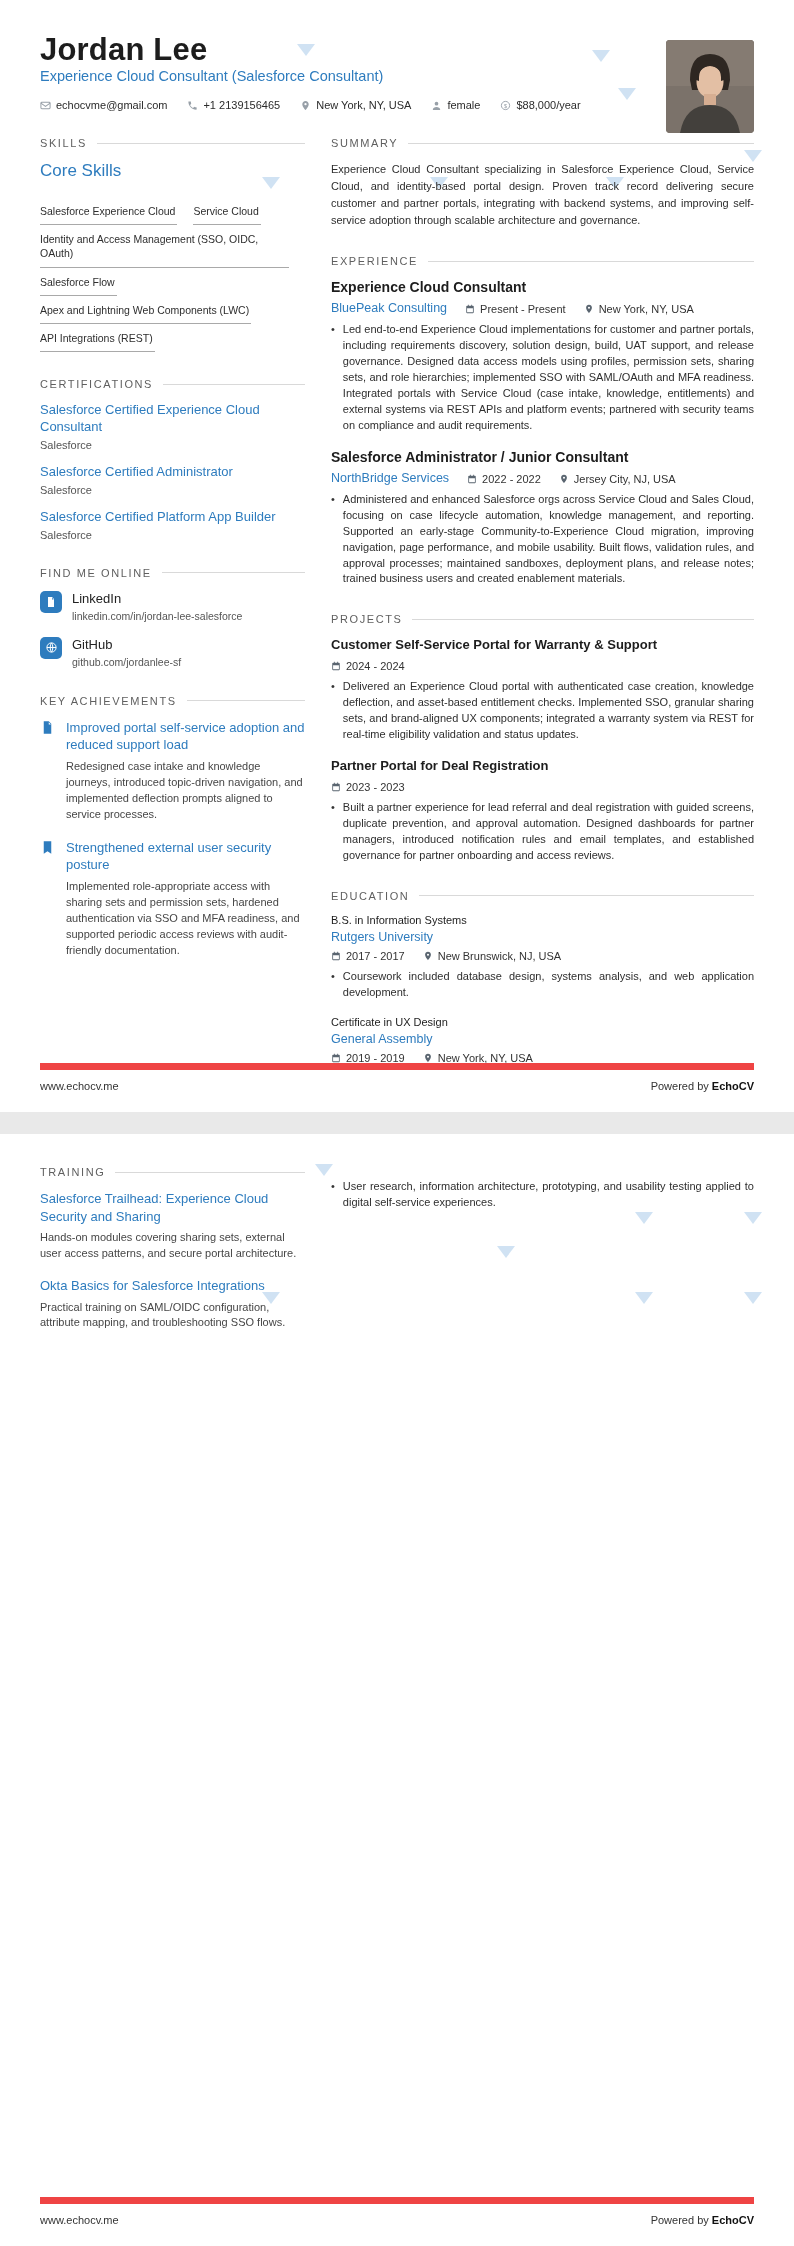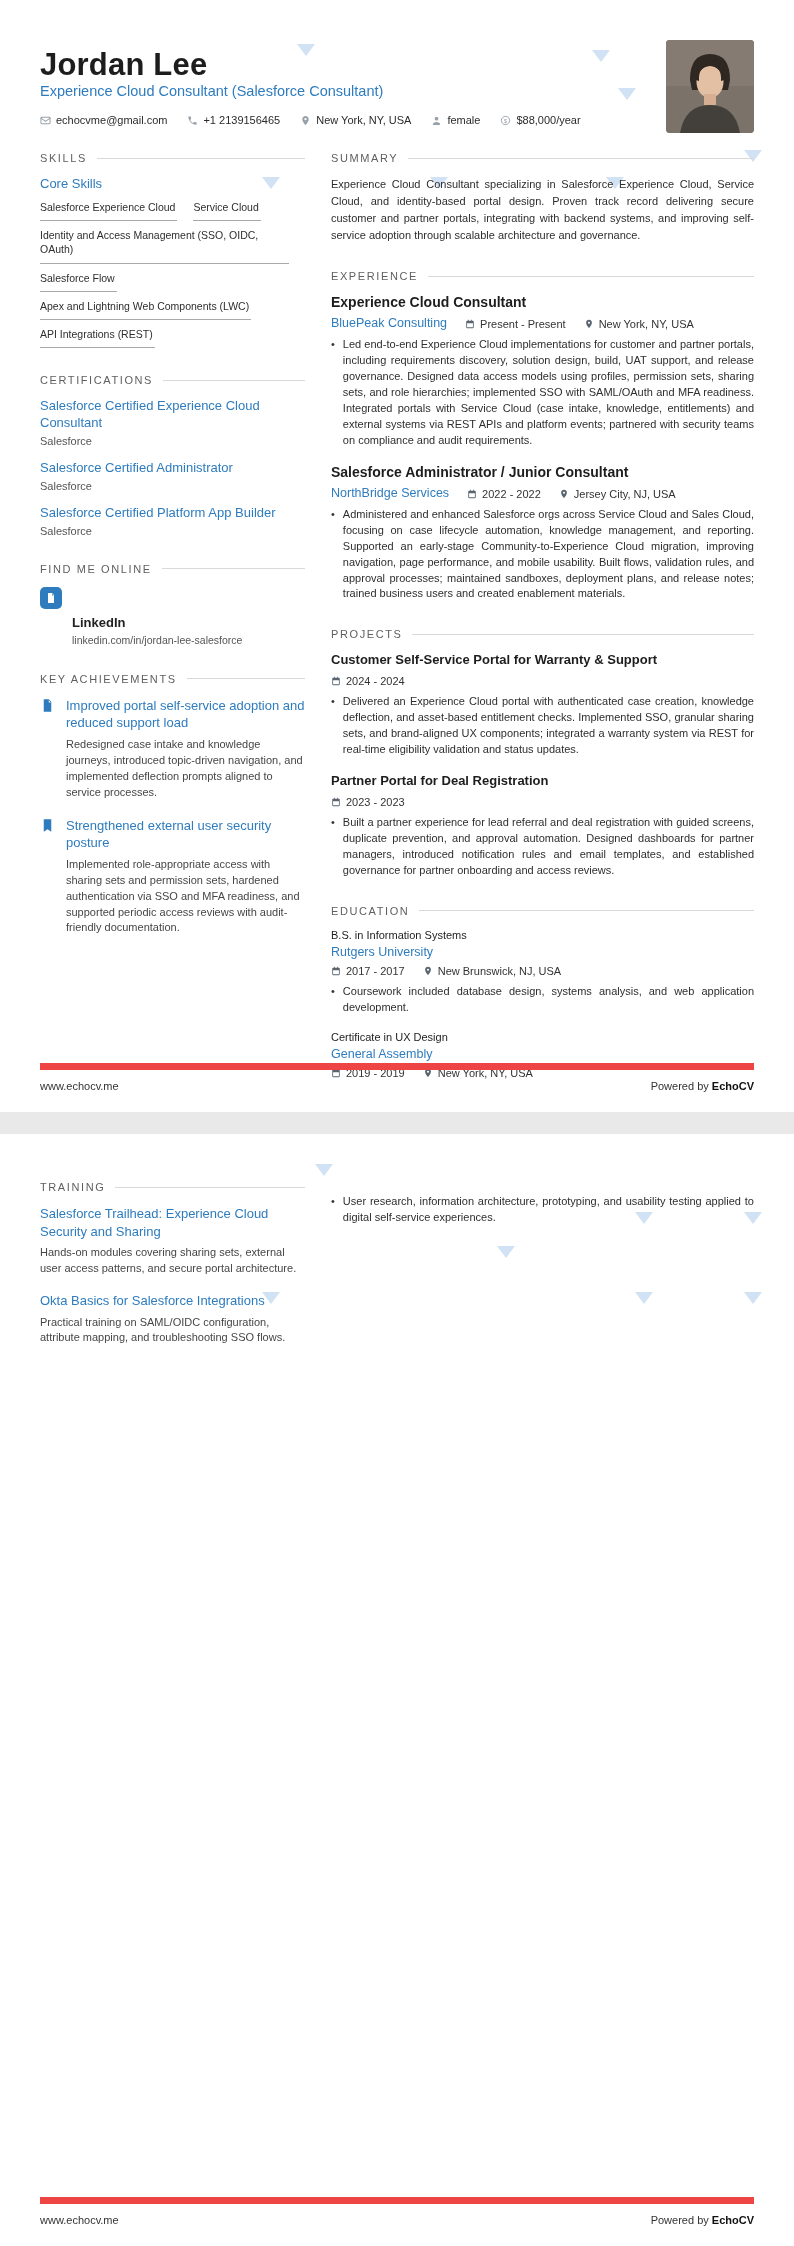--- a/index.html
+++ b/index.html
@@ -12,21 +12,21 @@
   }
   *{box-sizing:border-box;margin:0;padding:0;}
   body{
     width:794px;margin:0;background:#e9e9e9;
     font-family:"Liberation Sans", sans-serif;
     -webkit-font-smoothing:antialiased;
   }
   .canvas{width:794px;position:relative;}
   .page{
     width:794px;height:1112px;background:#ffffff;position:relative;
-    padding:47px 40px 0 40px;overflow:hidden;
+    padding:32px 40px 0 40px;overflow:hidden;
   }
   .page + .page{margin-top:22px;}
   .tri{
     position:absolute;width:0;height:0;z-index:0;
     border-left:9px solid transparent;border-right:9px solid transparent;
     border-top:12px solid var(--wm);opacity:.9;
   }
   
   .header{position:relative;z-index:1;}
   .name{font-size:31px;font-weight:600;color:var(--ink);letter-spacing:.2px;}
@@ -45,38 +45,38 @@
   .col-right{flex:1;min-width:0;}
   
   .sec{margin-bottom:26px;}
   .sec-head{
     display:flex;align-items:center;gap:10px;
     font-size:11px;letter-spacing:1.6px;color:var(--muted);
     margin-bottom:12px;font-weight:400;
   }
   .sec-head .rule{flex:1;height:1px;background:var(--line);}
   
-  .skill-group{font-size:13px;color:var(--accent);margin-bottom:2px;}
+  .skill-group{font-size:17px;color:var(--accent);margin-bottom:16px;}
   .skills-list{display:flex;flex-wrap:wrap;}
   .skill{
     font-size:10.5px;color:var(--body);
     padding:7px 2px 6px 0;margin-right:16px;
     border-bottom:1px solid #a9a9a9;line-height:1.35;
   }
   
   .cert{margin-bottom:13px;}
   .cert-title{font-size:13px;color:var(--accent);line-height:1.3;}
   .cert-issuer{font-size:11px;color:#555;margin-top:3px;}
   
   .online{display:flex;gap:10px;margin-bottom:14px;}
   .online-icon{
     width:22px;height:22px;border-radius:5px;background:var(--accent);
     color:#fff;display:flex;align-items:center;justify-content:center;flex:none;
   }
-  .online-label{font-size:13px;font-weight:700;color:#222;margin-top:28px;}
+  .online-label{font-size:13px;font-weight:400;color:#222;}
   .online-url{font-size:10.5px;color:#555;margin-top:3px;word-break:break-all;line-height:1.35;}
   
   .ach{display:flex;gap:9px;margin-bottom:16px;}
   .ach-icon{color:var(--accent);flex:none;width:17px;padding-top:1px;}
   .ach-title{font-size:13px;color:var(--accent);line-height:1.35;}
   .ach-desc{font-size:11px;color:#464646;margin-top:5px;line-height:1.45;}
   
   .summary-text{font-size:11px;color:var(--body);line-height:1.55;text-align:justify;}
   .entry{margin-bottom:15px;}
   .entry-role{font-size:14px;font-weight:700;color:var(--ink);}
@@ -231,20 +231,32 @@
             <span class="online-icon">
               <svg width="12" height="12" viewBox="0 0 24 24" fill="currentColor">
                   <path d="M6 2h8l4 4v16H6V2zm8 1.5V7h3.5L14 3.5zM8 11h8v1.5H8V11zm0 3h8v1.5H8V14zm0 3h5v1.5H8V17z"></path>
                 </svg>
             </span>
             <span>
               <div class="online-label">LinkedIn</div>
               <div class="online-url">linkedin.com/in/jordan-lee-salesforce</div>
             </span>
           </div>
+          <div class="online">
+            <span class="online-icon">
+              <svg width="13" height="13" viewBox="0 0 24 24" fill="none" stroke="currentColor" stroke-width="1.8">
+                  <circle cx="12" cy="12" r="8.5"></circle>
+                  <path d="M3.5 12h17M12 3.5c3.2 3.2 3.2 13.8 0 17M12 3.5c-3.2 3.2-3.2 13.8 0 17"></path>
+                </svg>
+            </span>
+            <span>
+              <div class="online-label">GitHub</div>
+              <div class="online-url">github.com/jordanlee-sf</div>
+            </span>
+          </div>
         </section>
 
         <section class="sec">
           <div class="sec-head">
             <span>KEY ACHIEVEMENTS</span>
               <span class="rule"></span>
           </div>
           <div class="ach">
             <span class="ach-icon">
               <svg width="15" height="15" viewBox="0 0 24 24" fill="currentColor">

